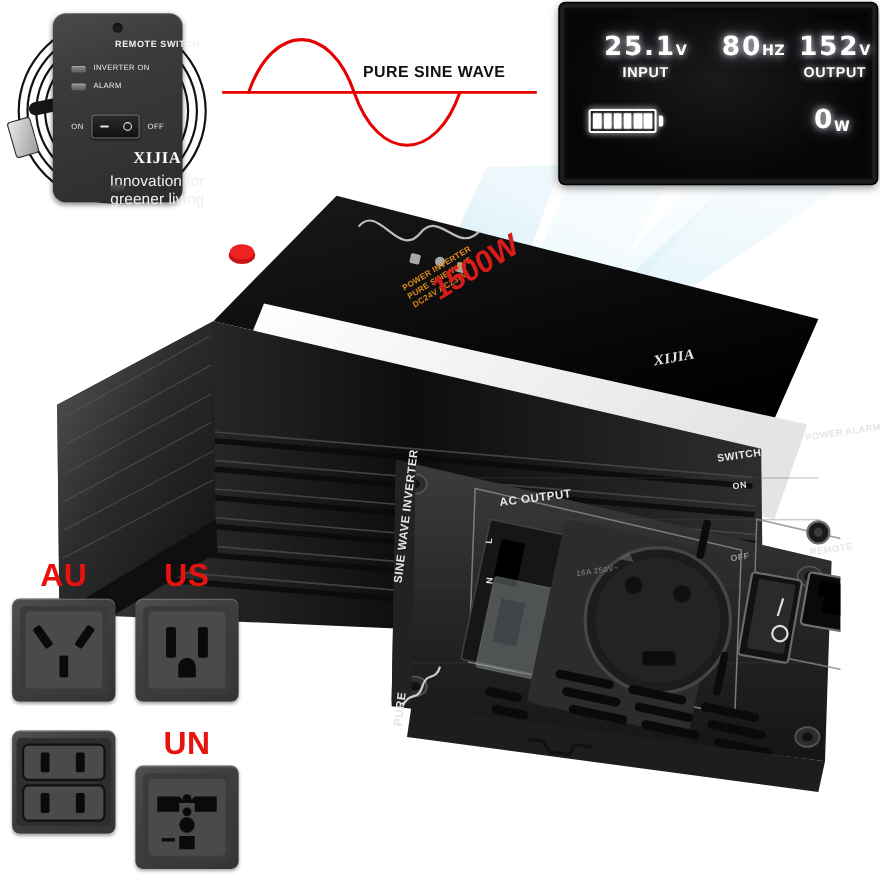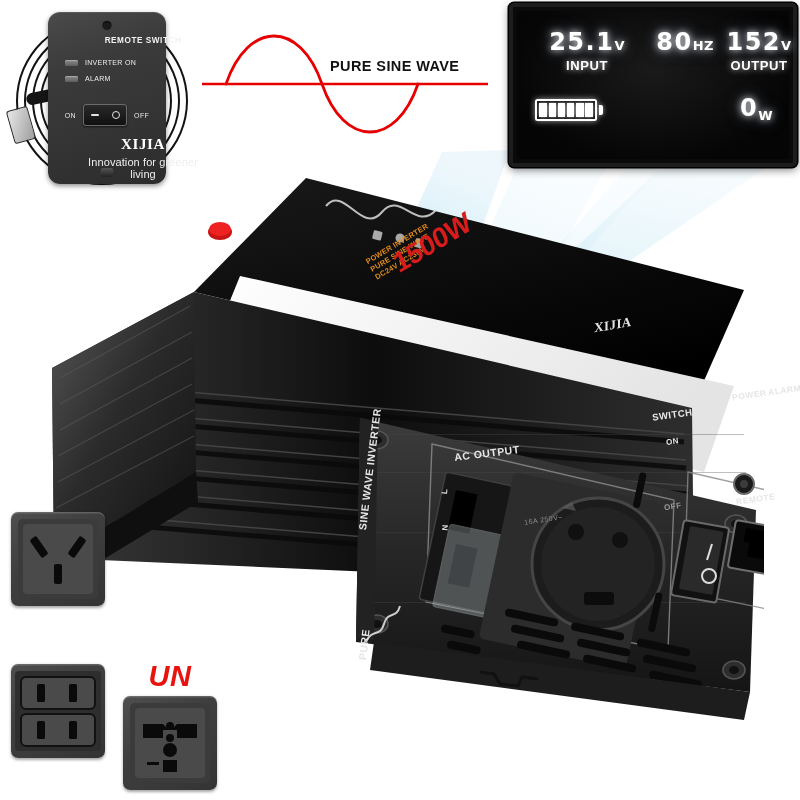--- a/index.html
+++ b/index.html
@@ -73,21 +73,21 @@
   }
   .rs-rocker .bar { width: 8px; height: 2.2px; background: #e4e4e4; border-radius: 1px; }
   .rs-rocker .circ { width: 8px; height: 8px; border: 1.8px solid #e4e4e4; border-radius: 50%; }
   .rs-brand {
     position: absolute; top: 124px; width: 100%; text-align: center;
     color: #ffffff; font-size: 15px; font-weight: bold;
     font-family: "Liberation Serif", serif; letter-spacing: .6px;
   }
   .rs-tag {
     position: absolute; top: 144px; width: 100%; text-align: center;
-    color: #efefef; font-size: 11px; letter-spacing: .1px;
+    color: #efefef; font-size: 14px; letter-spacing: .1px;
   }
 
   
   #sine-graphic { position: absolute; left: 200px; top: 22px; width: 290px; height: 126px; }
   #sine-graphic svg { position: absolute; inset: 0; }
   .sine-label {
     position: absolute; left: 130px; top: 36px;
     font-size: 14.5px; font-weight: bold; color: #111; letter-spacing: .4px;
   }
 
@@ -174,21 +174,21 @@
     transform: rotate(-10deg) skewX(-10deg); letter-spacing: .5px;
     opacity: .92;
   }
 
   
   #socket-types { position: absolute; left: 8px; top: 508px; width: 215px; height: 290px; }
   .sock-cell { position: absolute; width: 100px; }
   .sock-cell.c1 { left: 0; top: 0; }
   .sock-cell.c2 { left: 112px; top: 0; }
   .sock-cell.c3 { left: 0; top: 152px; }
-  .sock-cell.c4 { left: 112px; top: 152px; font-style: italic; }
+  .sock-cell.c4 { left: 112px; top: 152px; }
   .sock-label {
     font-size: 29px; font-weight: bold; color: #e8130f;
     text-align: center; line-height: 32px; letter-spacing: .5px;
   }
   .sock-icon {
     width: 94px; height: 94px; margin: 4px auto 0;
     border-radius: 7px;
     background: linear-gradient(145deg,#4f4f4f 0%, #3f3f3f 40%, #343434 100%);
     box-shadow: inset 0 1.5px 0 rgba(255,255,255,.17), 0 1.5px 3px rgba(0,0,0,.35);
     position: relative;
@@ -489,31 +489,44 @@
       <div>PURE SINE WAVE</div>
       <div>DC24V AC230V</div>
     </div>
     <div id="wattage-badge">1500W</div>
     <div id="brand-on-body">XIJIA</div>
   </div>
 
   <div id="socket-types">
 
     <div class="sock-cell c1">
+      <div class="sock-label">AU</div>
       <div class="sock-icon">
         <svg viewBox="0 0 94 94">
           <rect x="7" y="7" width="80" height="80" rx="5" fill="#3b3b3b"></rect>
           <rect x="12" y="12" width="70" height="70" rx="4" fill="#4a4a4a"></rect>
           <rect x="24" y="24" width="8" height="22" rx="2" fill="#0a0a0a" transform="rotate(-35 28 35)"></rect>
           <rect x="62" y="24" width="8" height="22" rx="2" fill="#0a0a0a" transform="rotate(35 66 35)"></rect>
           <rect x="43" y="52" width="8" height="20" rx="2" fill="#0a0a0a"></rect>
         </svg>
       </div>
     </div>
 
+    <div class="sock-cell c2">
+      <div class="sock-label">US</div>
+      <div class="sock-icon">
+        <svg viewBox="0 0 94 94">
+          <rect x="7" y="7" width="80" height="80" rx="5" fill="#3b3b3b"></rect>
+          <rect x="12" y="12" width="70" height="70" rx="4" fill="#4a4a4a"></rect>
+          <rect x="28" y="26" width="9" height="28" rx="2" fill="#0a0a0a"></rect>
+          <rect x="57" y="26" width="9" height="28" rx="2" fill="#0a0a0a"></rect>
+          <path d="M39,72 v-10 a8,8 0 0 1 16,0 v10 z" fill="#0a0a0a"></path>
+        </svg>
+      </div>
+    </div>
 
     <div class="sock-cell c3">
       <div class="sock-icon">
         <svg viewBox="0 0 94 94">
           <rect x="4" y="7" width="86" height="80" rx="4" fill="#2e2e2e"></rect>
           <rect x="10" y="13" width="74" height="32" rx="5" fill="#4a4a4a" stroke="#111" stroke-width="2"></rect>
           <rect x="10" y="50" width="74" height="32" rx="5" fill="#4a4a4a" stroke="#111" stroke-width="2"></rect>
           <rect x="26" y="20" width="8" height="18" rx="1.5" fill="#0a0a0a"></rect>
           <rect x="58" y="20" width="8" height="18" rx="1.5" fill="#0a0a0a"></rect>
           <rect x="26" y="57" width="8" height="18" rx="1.5" fill="#0a0a0a"></rect>

